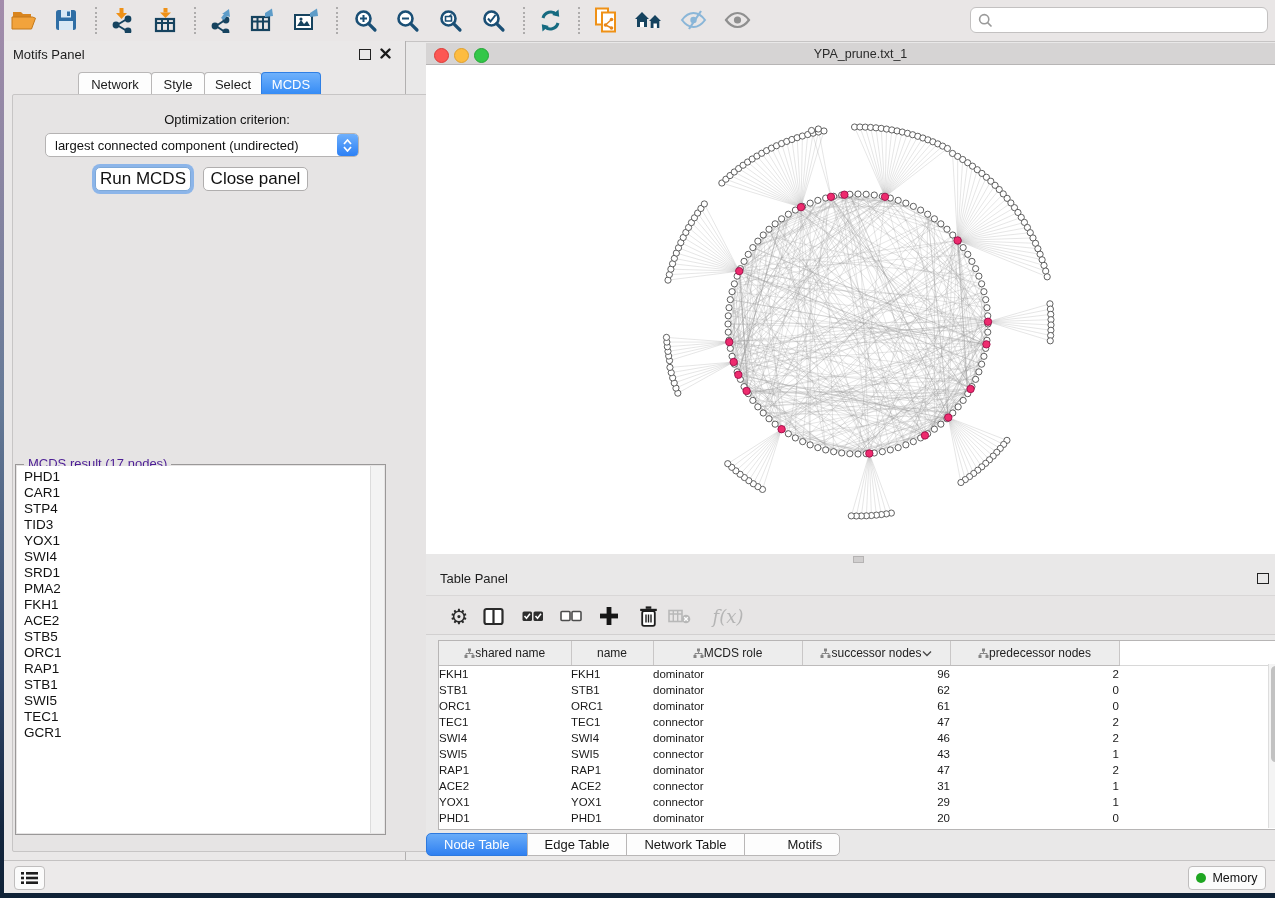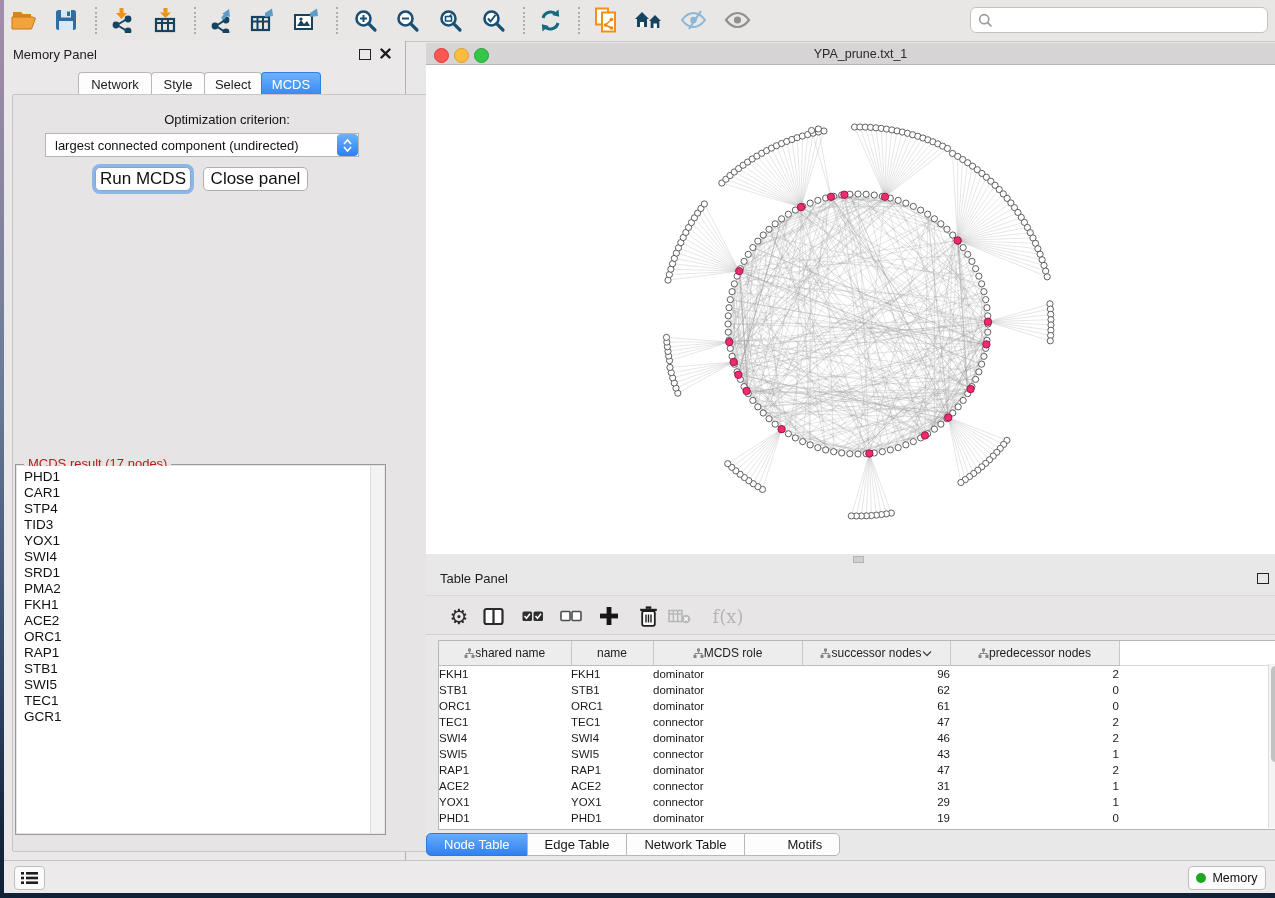--- a/index.html
+++ b/index.html
@@ -19,27 +19,27 @@
   .left-panel{position:absolute;left:0;top:41px;width:401px;bottom:33px;background:#eae8e8;border-right:1px solid #b2b0b0;}
   .panel-header{position:relative;height:27px;}
   .panel-title{position:absolute;left:9px;top:6px;font-size:13px;color:#1d1d1d;}
   .float-ic{position:absolute;top:8px;width:10px;height:9px;border:1.6px solid #222;background:transparent;}
   .close-ic{position:absolute;top:7px;width:11px;height:11px;}
   .cp-tabs{position:absolute;left:74px;top:31px;height:23px;display:flex;}
   .tab{box-sizing:border-box;height:23px;border:1px solid #b9b7b7;border-bottom:none;background:#fdfdfd;color:#1c1c1c;font-size:13px;display:flex;align-items:center;justify-content:center;border-radius:4px 4px 0 0;margin-right:-1px;}
   .tab.active{background:linear-gradient(180deg,#6fb1fb,#338af5);color:#fff;border-color:#2f7fe4;}
   .cp-content{position:absolute;left:8px;top:53px;width:430px;bottom:8px;background:#e6e4e4;border:1px solid #c7c5c5;border-radius:2px;box-sizing:border-box;}
   .opt-label{position:absolute;left:0;width:100%;top:17px;text-align:center;font-size:13px;color:#111;}
-  .dropdown{position:absolute;left:32px;top:38px;width:314px;height:24px;background:#fff;border:1px solid #b5b3b3;border-radius:0;box-sizing:border-box;display:flex;align-items:center;}
+  .dropdown{position:absolute;left:32px;top:38px;width:314px;height:24px;background:#fff;border:1px solid #b5b3b3;border-radius:5px;box-sizing:border-box;display:flex;align-items:center;}
   .dropdown .dd-text{flex:1;font-size:13px;color:#111;padding-left:9px;white-space:nowrap;overflow:hidden;}
   .dd-stepper{width:21px;height:22px;border-radius:4px;background:linear-gradient(180deg,#6fb0fc,#2c80f5);margin-right:0px;display:flex;flex-direction:column;align-items:center;justify-content:center;gap:1px;}
   .btn{position:absolute;top:72px;height:24px;background:#fff;border:1px solid #b0aeae;border-radius:5px;font-size:17px;color:#111;display:flex;align-items:center;justify-content:center;box-sizing:border-box;}
   .btn.focused{box-shadow:0 0 0 3px rgba(110,165,235,.75);border-color:#7da8d8;}
   .fieldset{position:absolute;left:2px;top:369px;width:369px;height:369px;border:1px solid #9a9898;}
-  .fieldset-legend{position:absolute;left:8px;top:-9px;background:#e6e4e4;padding:0 4px;font-size:13px;color:#b91c1c;}
+  .fieldset-legend{position:absolute;left:8px;top:-9px;background:#e6e4e4;padding:0 4px;font-size:13px;color:#4c1d95;}
   .mcds-list{position:absolute;left:1px;top:1px;right:14px;bottom:1px;background:#fff;padding:3px 0 0 7px;font-size:13.5px;line-height:16px;color:#111;overflow:hidden;}
   .mcds-scroll{position:absolute;top:1px;right:1px;bottom:1px;width:13px;background:#f3f3f3;border-left:1px solid #dcdcdc;}
   
   .main{position:absolute;left:422px;top:41px;width:869px;bottom:33px;}
   .net-titlebar{position:absolute;left:0;top:2px;width:100%;height:22px;background:#d6d4d4;border-bottom:1px solid #b7b5b5;box-sizing:border-box;}
   .tl{position:absolute;top:4.5px;width:13px;height:13px;border-radius:50%;}
   .net-title{position:absolute;width:100%;text-align:center;top:4px;font-size:12.5px;color:#2a2a2a;}
   .net-canvas{position:absolute;left:0;top:24px;width:869px;height:489px;background:#fff;}
   .splitter{position:absolute;left:0;top:513px;width:100%;height:11px;background:#e9e8e8;}
   .split-handle{position:absolute;left:427px;top:2px;width:11px;height:7px;background:#d0cece;border:1px solid #b5b3b3;box-sizing:border-box;}
@@ -211,21 +211,21 @@
       <svg width="15" height="15" viewBox="0 0 15 15">
           <circle cx="6.2" cy="6.2" r="4.6" fill="none" stroke="#9a9a9a" stroke-width="1.6"></circle>
           <line x1="9.6" y1="9.6" x2="13.5" y2="13.5" stroke="#9a9a9a" stroke-width="1.6"></line>
         </svg>
       <input placeholder="" style="">
     </div>
   </div>
 
   <div class="left-panel">
     <div class="panel-header">
-      <span class="panel-title">Memory Panel</span>
+      <span class="panel-title">Motifs Panel</span>
       <span class="float-ic" style="left:355px"></span>
       <svg class="close-ic" style="left:376px" viewBox="0 0 11 11">
           <path d="M1.5 1.5l8 8M9.5 1.5l-8 8" stroke="#1a1a1a" stroke-width="2.4" stroke-linecap="round"></path>
         </svg>
     </div>
     <div class="cp-tabs" id="cp-tabs">
         <div class="tab" style="width: 74px;">Network</div>
         <div class="tab" style="width: 54px;">Style</div>
         <div class="tab" style="width: 58px;">Select</div>
         <div class="tab active" style="width: 60px;">MCDS</div>
@@ -251,20 +251,21 @@
             <div>PHD1</div>
             <div>CAR1</div>
             <div>STP4</div>
             <div>TID3</div>
             <div>YOX1</div>
             <div>SWI4</div>
             <div>SRD1</div>
             <div>PMA2</div>
             <div>FKH1</div>
             <div>ACE2</div>
+            <div>STB5</div>
             <div>ORC1</div>
             <div>RAP1</div>
             <div>STB1</div>
             <div>SWI5</div>
             <div>TEC1</div>
             <div>GCR1</div>
           </div>
         <div class="mcds-scroll"></div>
       </div>
     </div>
@@ -1126,21 +1127,21 @@
           </div>
         <div class="tp-ic" style="left:238px">
             <svg width="23" height="16" viewBox="0 0 23 16">
               <rect x="1" y="2.5" width="13" height="11" fill="none" stroke="#b8b8b8" stroke-width="1.6"></rect>
               <path d="M1 6h13M5.3 2.5v11M9.7 2.5v11" stroke="#b8b8b8" stroke-width="1.4"></path>
               <circle cx="18" cy="11" r="4.3" fill="#b8b8b8"></circle>
               <path d="M16.2 9.2l3.6 3.6M19.8 9.2l-3.6 3.6" stroke="#fff" stroke-width="1.4"></path>
             </svg>
           </div>
         <div class="tp-ic" style="left:282px;width:40px">
-            <span style="font-family:'DejaVu Serif',serif;font-size:18px;color:#b5b5b5">f(x)</span>
+            <span style="font-family:'DejaVu Serif',serif;font-style:italic;font-size:18px;color:#b5b5b5">f(x)</span>
           </div>
       </div>
       <div class="table-wrap">
         <table class="nt">
           <colgroup id="nt-colgroup">
               <col style="width: 132px;">
               <col style="width: 82px;">
               <col style="width: 149px;">
               <col style="width: 148px;">
               <col style="width: 169px;">
@@ -1281,21 +1282,21 @@
                 <td class="c-left2">YOX1</td>
                 <td class="c-left2">connector</td>
                 <td class="c-num">29</td>
                 <td class="c-num">1</td>
                 <td></td>
               </tr>
               <tr>
                 <td class="c-left">PHD1</td>
                 <td class="c-left2">PHD1</td>
                 <td class="c-left2">dominator</td>
-                <td class="c-num">19</td>
+                <td class="c-num">20</td>
                 <td class="c-num">0</td>
                 <td></td>
               </tr>
             </tbody>
         </table>
         <div class="vscroll">
             <div class="vthumb"></div>
           </div>
       </div>
       <div class="tp-tabs" id="tp-tabs">

